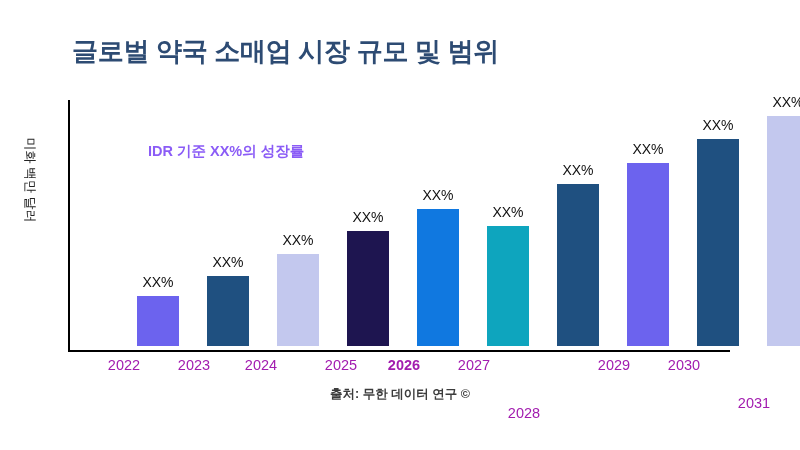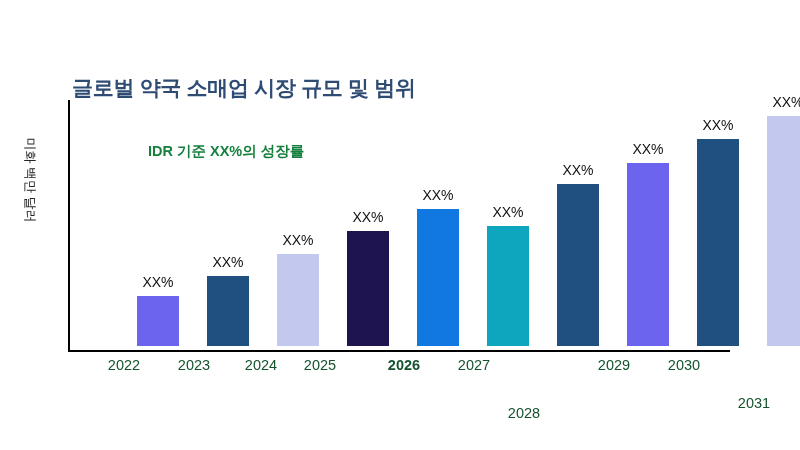--- a/index.html
+++ b/index.html
@@ -9,26 +9,25 @@
     font-family:"Liberation Sans","DejaVu Sans",sans-serif;
     overflow:hidden;
     position:relative;
   }
   #chart-root{position:absolute;inset:0;}
 
   
   .chart-title{
     position:absolute;
     left:72px; top:34px;
-    font-size:21px;
+    font-size:26px;
     font-weight:700;
     color:#2d4b73;
     letter-spacing:-0.3px;
     white-space:nowrap;
-    margin-top:40px;
   }
 
   
   .ylabel-wrap{
     position:absolute;
     left:10px; top:105px;
     width:40px; height:150px;
   }
   .ylabel{
     position:absolute;
@@ -74,30 +73,30 @@
     font-size:14px;
     color:#111111;
     white-space:nowrap;
   }
   .tick-label{
     position:absolute;
     top:357px;
     width:70px;
     text-align:center;
     font-size:14.5px;
-    color:#14532d;
+    color:#a21caf;
   }
 
   
   .annotation{
     position:absolute;
     left:148px; top:142px;
     font-size:14.5px;
     font-weight:700;
-    color:#15803d;
+    color:#8b5cf6;
     white-space:nowrap;
   }
 
   
   .source{
     position:absolute;
     left:0; right:0; top:386px;
     text-align:center;
     font-size:12.5px;
     font-weight:700;
@@ -147,26 +146,27 @@
           <span class="bar-value">XX%</span>
         </div>
         <div class="bar" style="left: 738px; height: 230px; background: rgb(195, 200, 238);">
           <span class="bar-value">XX%</span>
         </div>
       </div>
     <div id="ticks-layer">
         <div class="tick-label" style="left: 89px;">2022</div>
         <div class="tick-label" style="left: 159px;">2023</div>
         <div class="tick-label" style="left: 226px;">2024</div>
-        <div class="tick-label" style="left: 285px;">2025</div>
+        <div class="tick-label" style="left: 306px;">2025</div>
         <div class="tick-label" style="left: 369px; font-weight: bold;">2026</div>
         <div class="tick-label" style="left: 439px;">2027</div>
         <div class="tick-label" style="left: 489px; margin-top: 48px;">2028</div>
         <div class="tick-label" style="left: 579px;">2029</div>
         <div class="tick-label" style="left: 649px;">2030</div>
         <div class="tick-label" style="left: 719px; margin-top: 38px;">2031</div>
       </div>
   </div>
 
   <div class="annotation">IDR 기준 XX%의 성장률</div>
 
+  <div class="source">출처: 무한 데이터 연구 ©</div>
 
 </div>
 
 </body></html>

